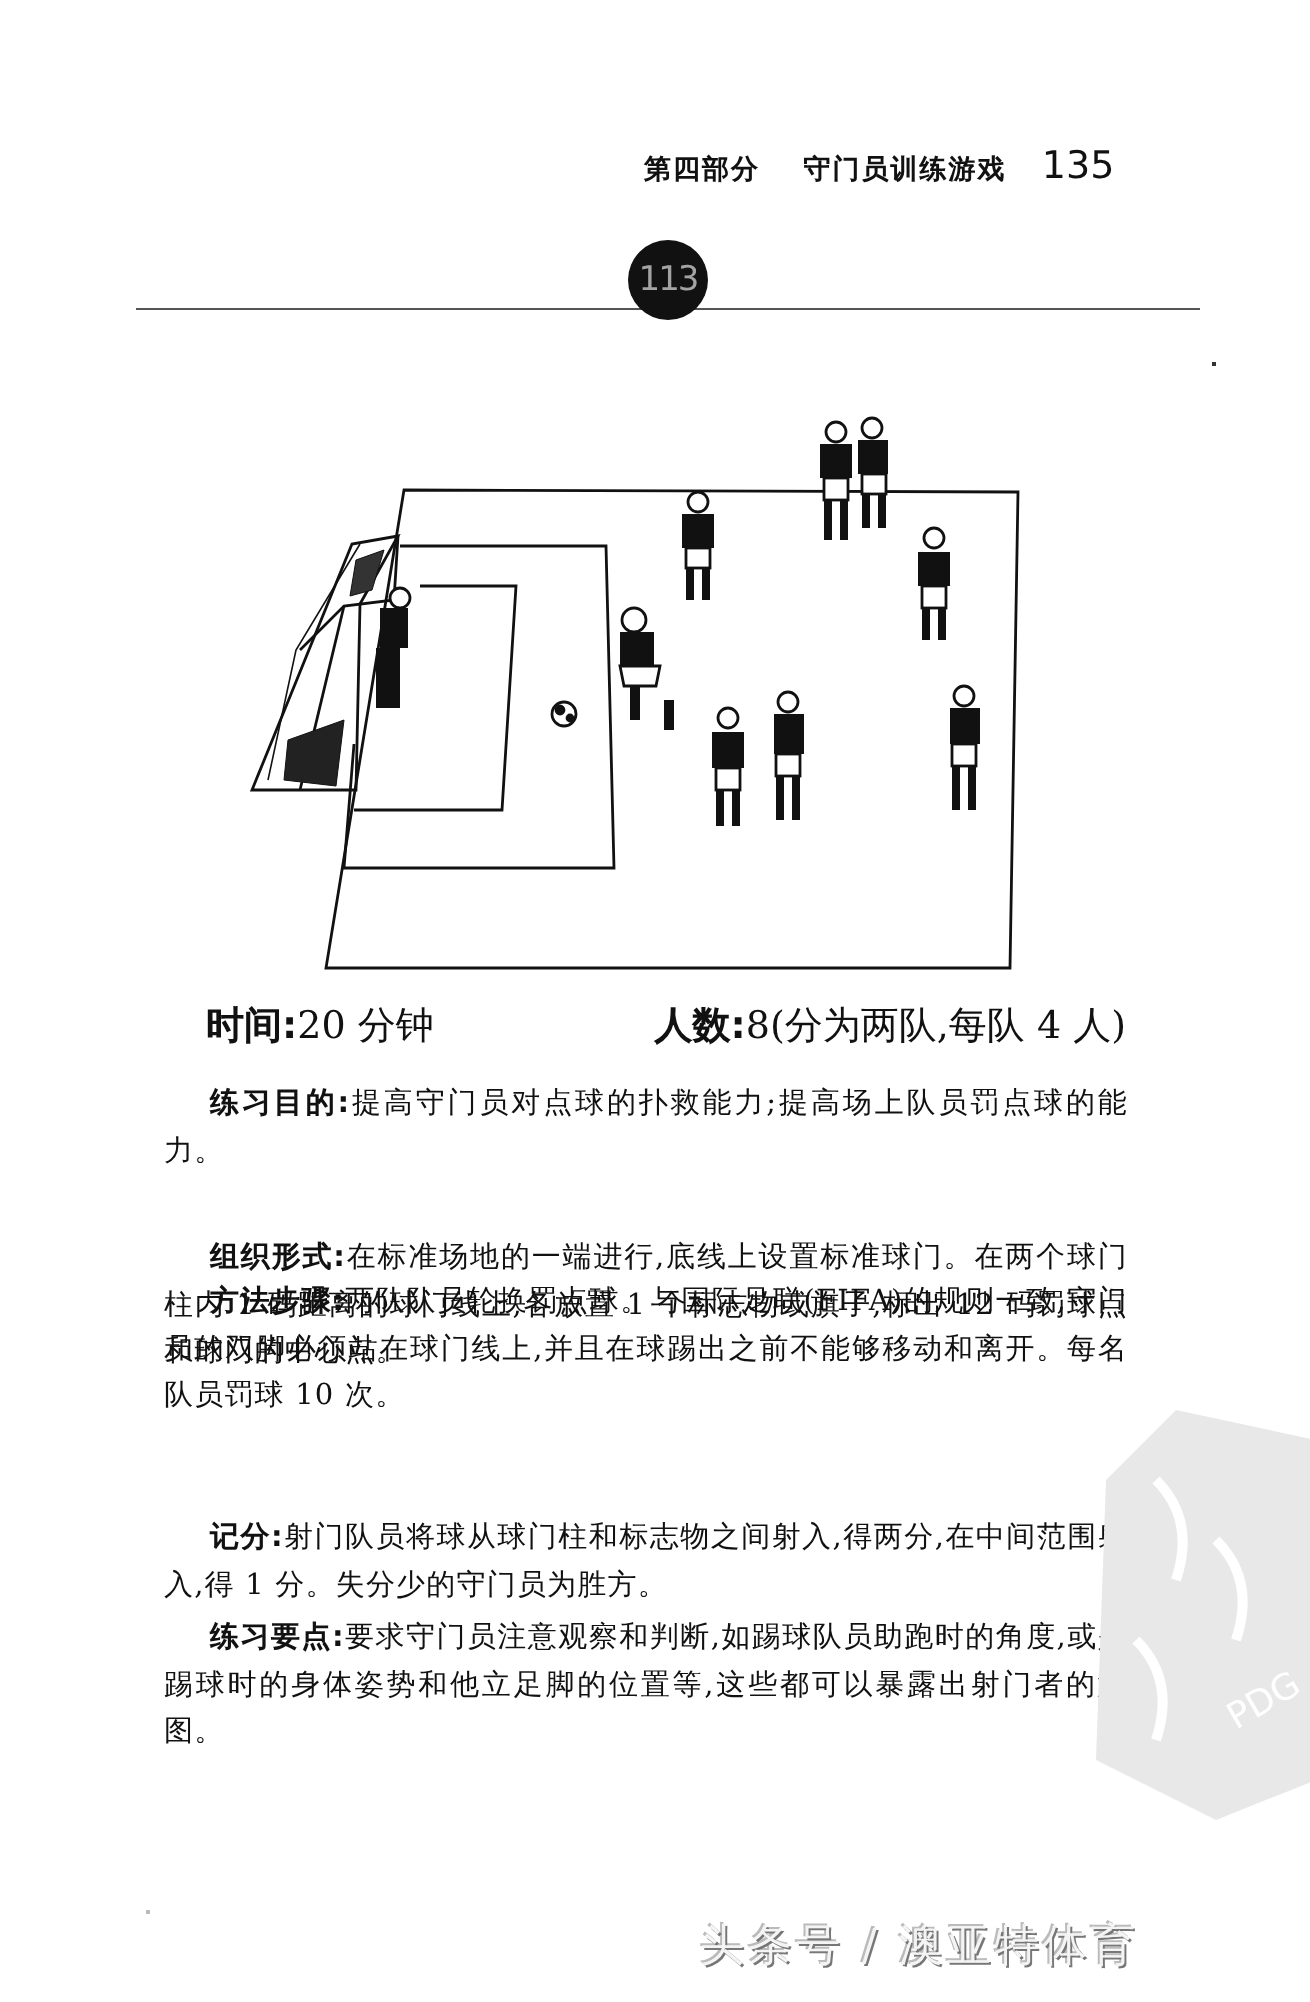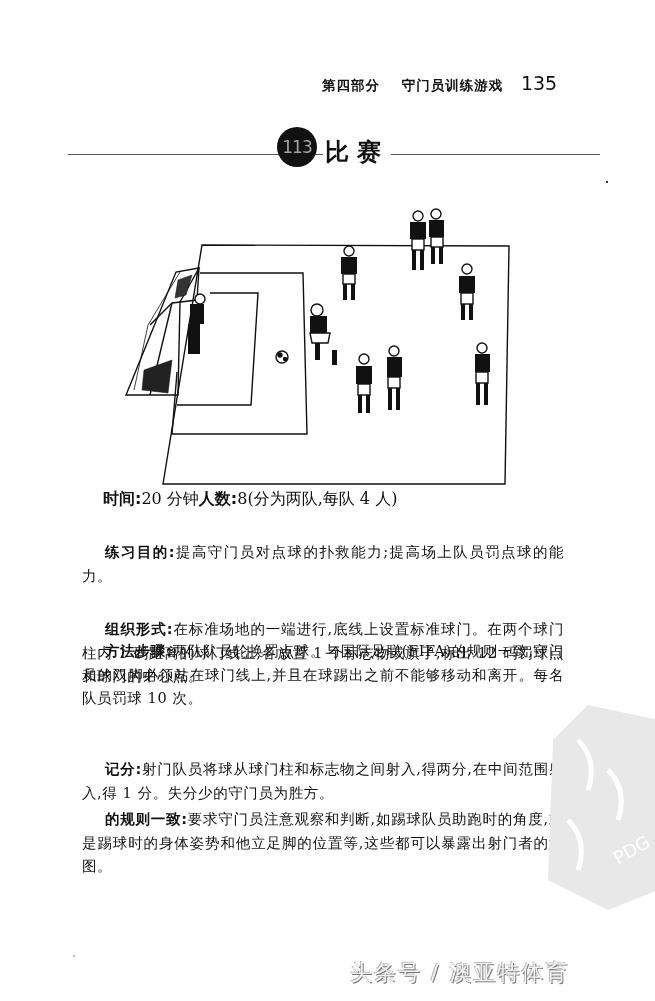--- a/index.html
+++ b/index.html
@@ -14,22 +14,22 @@
     .title-rule { position: absolute; left: 0; right: 0; top: 24px; height: 1px; background: #555; }
     .title-inner { position: absolute; left: 0; right: 0; top: 0; display: flex;
            justify-content: center; align-items: center; gap: 6px; }
     .title-word { background: #fff; font-family: "DejaVu Sans", "Liberation Sans", sans-serif;
            font-weight: bold; font-size: 24px; letter-spacing: 8px; padding: 0 2px; line-height: 44px; }
     .badge { width: 40px; height: 40px; border-radius: 50%; background: #111; color: #a3a3a3;
            display: flex; align-items: center; justify-content: center;
            font-family: "DejaVu Sans", "Liberation Sans", sans-serif; font-size: 17px;
            margin-top: -10px; letter-spacing: -1px; }
     .figure { position: absolute; top: 200px; left: 120px; width: 440px; height: 300px; }
-    .meta-row { position: absolute; top: 489px; left: 103px; width: 460px; font-size: 16px;
-           display: flex; }
+    .meta-row { position: absolute; top: 500px; left: 103px; width: 460px; font-size: 19px;
+           display: flex; justify-content: space-between; }
     .lbl { font-family: "DejaVu Sans", "Liberation Sans", sans-serif; font-weight: bold; }
     .para { position: absolute; left: 82px; width: 482px; font-size: 14.5px; line-height: 23.5px;
            text-indent: 23px; text-align: justify; letter-spacing: 0.6px; }
     .p1 { top: 541px; } .p2 { top: 618px; } .p3 { top: 640px; } .p4 { top: 758px; } .p5 { top: 808px; }
     .watermark { position: absolute; left: 548px; top: 700px; width: 110px; height: 210px; }
     .footer { position: absolute; top: 958px; left: 350px; font-family: "DejaVu Sans", "Liberation Sans", sans-serif;
            font-size: 22px; color: #f4f4f4; letter-spacing: 2px;
            text-shadow: 1px 1px 0 #777, -1px -1px 0 #bbb; }
     .dot { position: absolute; width: 2px; height: 2px; background: #333; }
   </style>
@@ -39,21 +39,20 @@
 <div class="running-head">
   <span class="sec">第四部分</span>
   <span>守门员训练游戏</span>
   <span class="pg">135</span>
 </div>
 
 <div class="title-row">
   <div class="title-rule"></div>
   <div class="title-inner">
     <span class="badge">113</span>
-    <span class="title-word">比赛</span>
   </div>
 </div>
 
 <svg class="figure" viewBox="0 0 440 300" fill="none" stroke="#111" stroke-width="1.4">
 
   <path d="M82 45 L389 46 L385 284 L43 284 Z"></path>
 
   <path d="M80 73 L183 73 L187 234 L52 234 L57 172"></path>
 
   <path d="M90 93 L138 93 L131 205 L57 205"></path>
@@ -156,21 +155,21 @@
 <div class="para p2">
   <span class="lbl">组织形式:</span><span>在标准场地的一端进行,底线上设置标准球门。在两个球门柱内 1 码距离的球门线上,各放置 1 个标志物或旗子,标出 12 码罚球点和球门的中心点。</span>
 </div>
 <div class="para p3">
   <span class="lbl">方法步骤:</span><span>两队队员轮换罚点球。与国际足联(FIFA)的规则一致,守门员的双脚必须站在球门线上,并且在球踢出之前不能够移动和离开。每名队员罚球 10 次。</span>
 </div>
 <div class="para p4">
   <span class="lbl">记分:</span><span>射门队员将球从球门柱和标志物之间射入,得两分,在中间范围射入,得 1 分。失分少的守门员为胜方。</span>
 </div>
 <div class="para p5">
-  <span class="lbl">的规则一致:</span><span>要求守门员注意观察和判断,如踢球队员助跑时的角度,或是踢球时的身体姿势和他立足脚的位置等,这些都可以暴露出射门者的意图。</span>
+  <span class="lbl">练习要点:</span><span>要求守门员注意观察和判断,如踢球队员助跑时的角度,或是踢球时的身体姿势和他立足脚的位置等,这些都可以暴露出射门者的意图。</span>
 </div>
 
 <svg class="watermark" viewBox="0 0 110 210">
   <path d="M40 5 L110 20 L110 190 L60 210 L0 180 L5 40 Z" fill="#e8e8e8"></path>
   <path d="M30 40 Q50 60 40 90 M60 70 Q80 90 70 120 M20 120 Q40 140 30 170" stroke="#fff" stroke-width="5" fill="none"></path>
   <text x="70" y="165" font-family="DejaVu Sans, sans-serif" font-size="18" fill="#fff" transform="rotate(-30 70 165)">PDG</text>
 </svg>
 
 <div class="dot" style="left:606px; top:181px;"></div>
 <div class="dot" style="left:73px; top:955px; background:#bbb;"></div>

